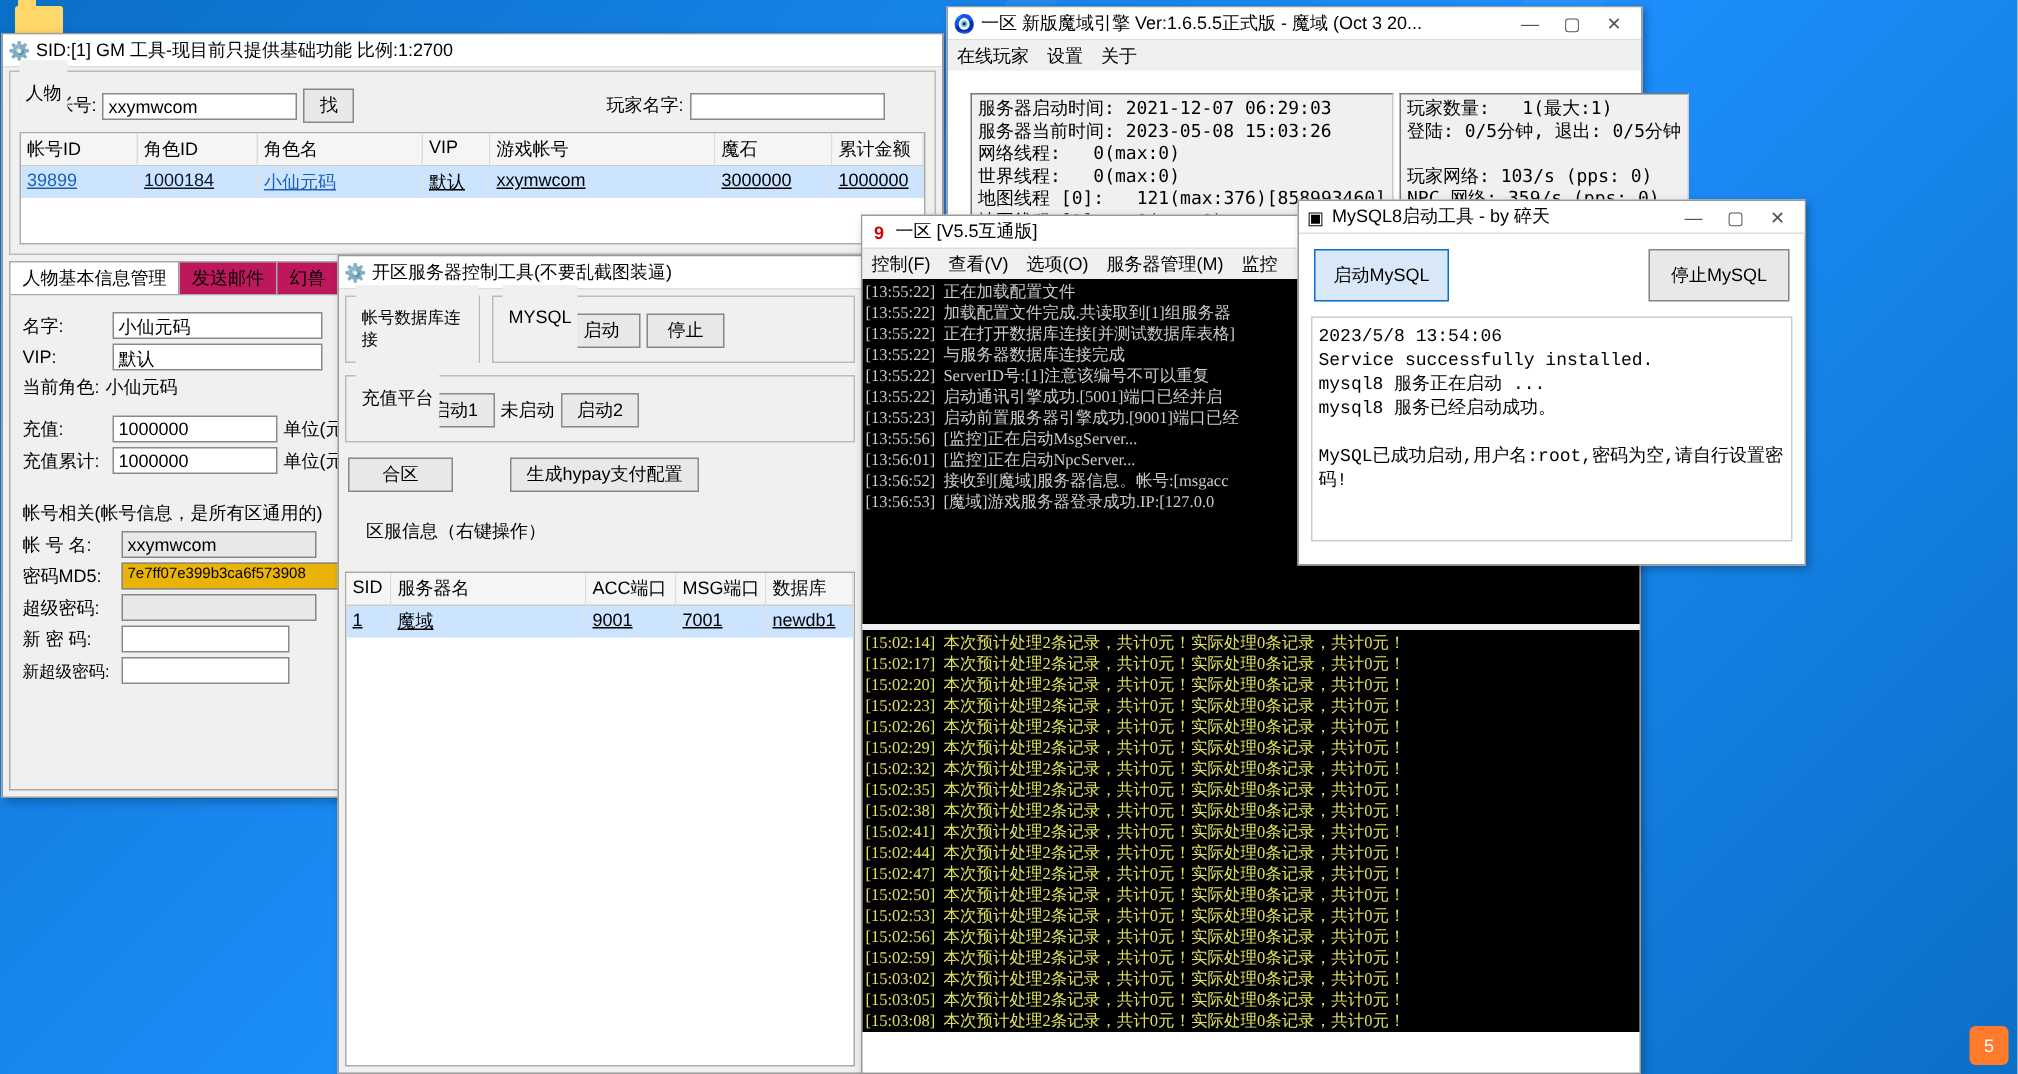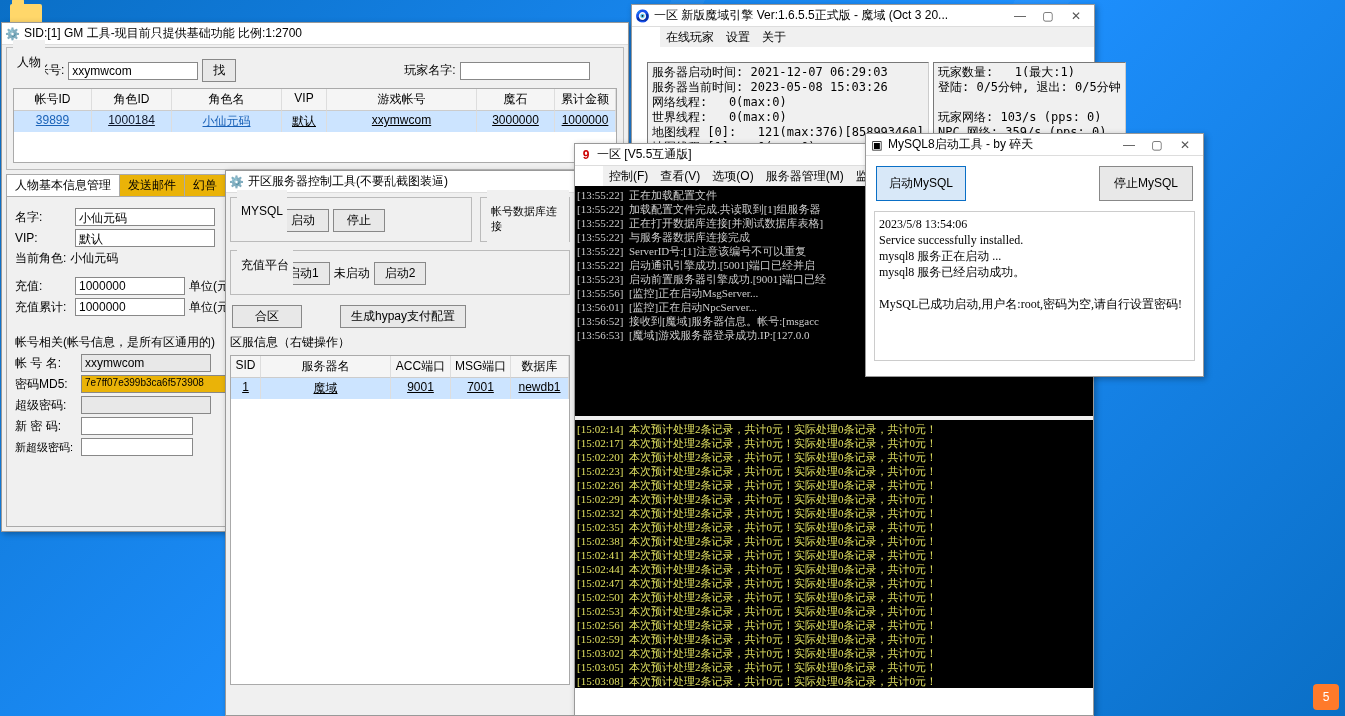--- a/index.html
+++ b/index.html
@@ -9,40 +9,40 @@
   linear-gradient(125deg,transparent 55%,rgba(255,255,255,.04) 55%,rgba(255,255,255,.04) 58%,transparent 58%);
 }
 .folder-icon { position:absolute; top:4px; left:10px; width:32px; height:26px; background:#ffd76a; border-radius:2px; }
 .folder-icon:before { content:""; position:absolute; top:-5px; left:2px; width:12px; height:6px; background:#ffd76a; border-radius:2px 2px 0 0; }
 .win { position:absolute; background:#f0f0f0; border:1px solid #999; box-shadow:2px 2px 6px rgba(0,0,0,.3); }
 .titlebar { height:22px; background:#fff; border-bottom:1px solid #ddd; display:flex; align-items:center; padding:0 4px; }
 .titlebar .ticon { width:14px; height:14px; margin-right:4px; display:inline-flex; align-items:center; justify-content:center; }
 .titlebar .ttext { flex:1; color:#000; white-space:nowrap; overflow:hidden; }
 .winctrls { display:flex; }
 .winctrls div { width:28px; height:20px; display:flex; align-items:center; justify-content:center; color:#555; cursor:pointer; }
-.menu { height:20px; background:#f0f0f0; display:flex; align-items:center; padding:0 6px; gap:12px;margin-left:28px; }
+.menu { height:20px; background:#f0f0f0; display:flex; align-items:center; padding:0 6px; gap:12px; }
 .menu span { cursor:pointer; }
 .groupbox { border:1px solid #bbb; margin:4px; position:relative; padding:8px 6px 6px; }
 .groupbox .glabel { position:absolute; top:-8px; left:6px; background:#f0f0f0; padding:14px 4px; }
 .field { display:flex; align-items:center; margin:3px 0; gap:4px; }
 .field label { white-space:nowrap; }
 .sunken { border:1px solid #888; background:#fff; padding:1px 3px; height:18px; display:inline-block; min-width:0; }
 .btn { border:1px solid #888; background:#e8e8e8; padding:2px 10px; cursor:pointer; display:inline-block; text-align:center; }
 .btn.sel { border:1px solid #0a6fc6; background:#d8e8f8; }
 .table { background:#fff; border:1px solid #aaa; }
-.trow { display:flex;text-align:center; }
+.trow { display:flex; }
 .th, .td { padding:2px 4px; border-right:1px solid #ddd; overflow:hidden; white-space:nowrap; }
 .th { background:#f5f5f5; border-bottom:1px solid #ccc; }
 .trow.sel .td { background:#cce4ff;text-decoration:underline; }
 .tabhdr { display:flex; border-bottom:1px solid #aaa; }
-.tabhdr div { padding:2px 8px; border:1px solid #aaa; border-bottom:none; background:#eab308; margin-right:-1px; cursor:pointer; }
+.tabhdr div { padding:2px 8px; border:1px solid #aaa; border-bottom:none; background:#be185d; margin-right:-1px; cursor:pointer; }
 .tabhdr div.active { background:#fff; }
 .console { background:#000; color:#ccc; font-family:Liberation Serif, serif; font-size:11px; line-height:14px; padding:2px; overflow:hidden; white-space:pre; }
 .statusbox { background:#f0f0f0; border:1px inset #ccc; font-family:"SimSun",monospace; font-size:12px; line-height:15px; padding:2px 4px; white-space:pre; }
-.logbox { background:#fff; border:1px solid #ccc; padding:4px; font-family:Liberation Serif, serif; font-size:12px; line-height:16px; white-space:pre-wrap; }
+.logbox { background:#fff; border:1px solid #ccc; padding:4px; font-family:Liberation Mono, monospace; font-size:12px; line-height:16px; white-space:pre-wrap; }
 .cb { display:inline-flex; align-items:center; gap:4px; }
 </style>
 </head>
 <body>
 
 <div class="desktop-rays"></div>
 <div class="folder-icon"></div>
 
 <div class="win" style="top:22px;left:1px;width:628px;height:510px;">
   <div class="titlebar">
@@ -132,49 +132,49 @@
       </div>
   </div>
 </div>
 
 <div class="win" style="top:170px;left:225px;width:350px;height:546px;">
   <div class="titlebar">
     <span class="ticon">⚙️</span>
     <span class="ttext">开区服务器控制工具(不要乱截图装逼)</span>
   </div>
   <div style="display:flex">
+    <div class="groupbox" style="width:90px">
+      <span class="glabel" style="font-size:11px">帐号数据库连接</span>
+    </div>
     <div class="groupbox" style="flex:1">
       <span class="glabel">MYSQL</span>
       <div class="field">
         <span>已启动</span>
         <span class="btn" style="width:52px">启动</span>
         <span class="btn" style="width:52px">停止</span>
       </div>
-    </div>
-    <div class="groupbox" style="width:90px">
-      <span class="glabel" style="font-size:11px">帐号数据库连接</span>
     </div>
   </div>
   <div style="display:flex">
     <div class="groupbox" style="flex:1">
       <span class="glabel">充值平台</span>
       <div class="field">
         <span>未启动</span>
         <span class="btn">启动1</span>
         <span>未启动</span>
         <span class="btn">启动2</span>
       </div>
     </div>
   </div>
   <div class="field" style="margin:6px">
     <span class="btn" style="width:70px">合区</span>
     <span style="width:30px"></span>
     <span class="btn">生成hypay支付配置</span>
   </div>
-  <div style="margin:4px">区服信息（右键操作）</div>
+  <div style="margin:18px">区服信息（右键操作）</div>
   <div class="table" style="margin:2px 4px;height:330px">
     <div class="trow">
       <div class="th" style="width:30px">SID</div>
       <div class="th" style="width:130px">服务器名</div>
       <div class="th" style="width:60px">ACC端口</div>
       <div class="th" style="width:60px">MSG端口</div>
       <div class="th" style="flex:1">数据库</div>
     </div>
     <div class="trow sel">
       <div class="td" style="width:30px">1</div>

